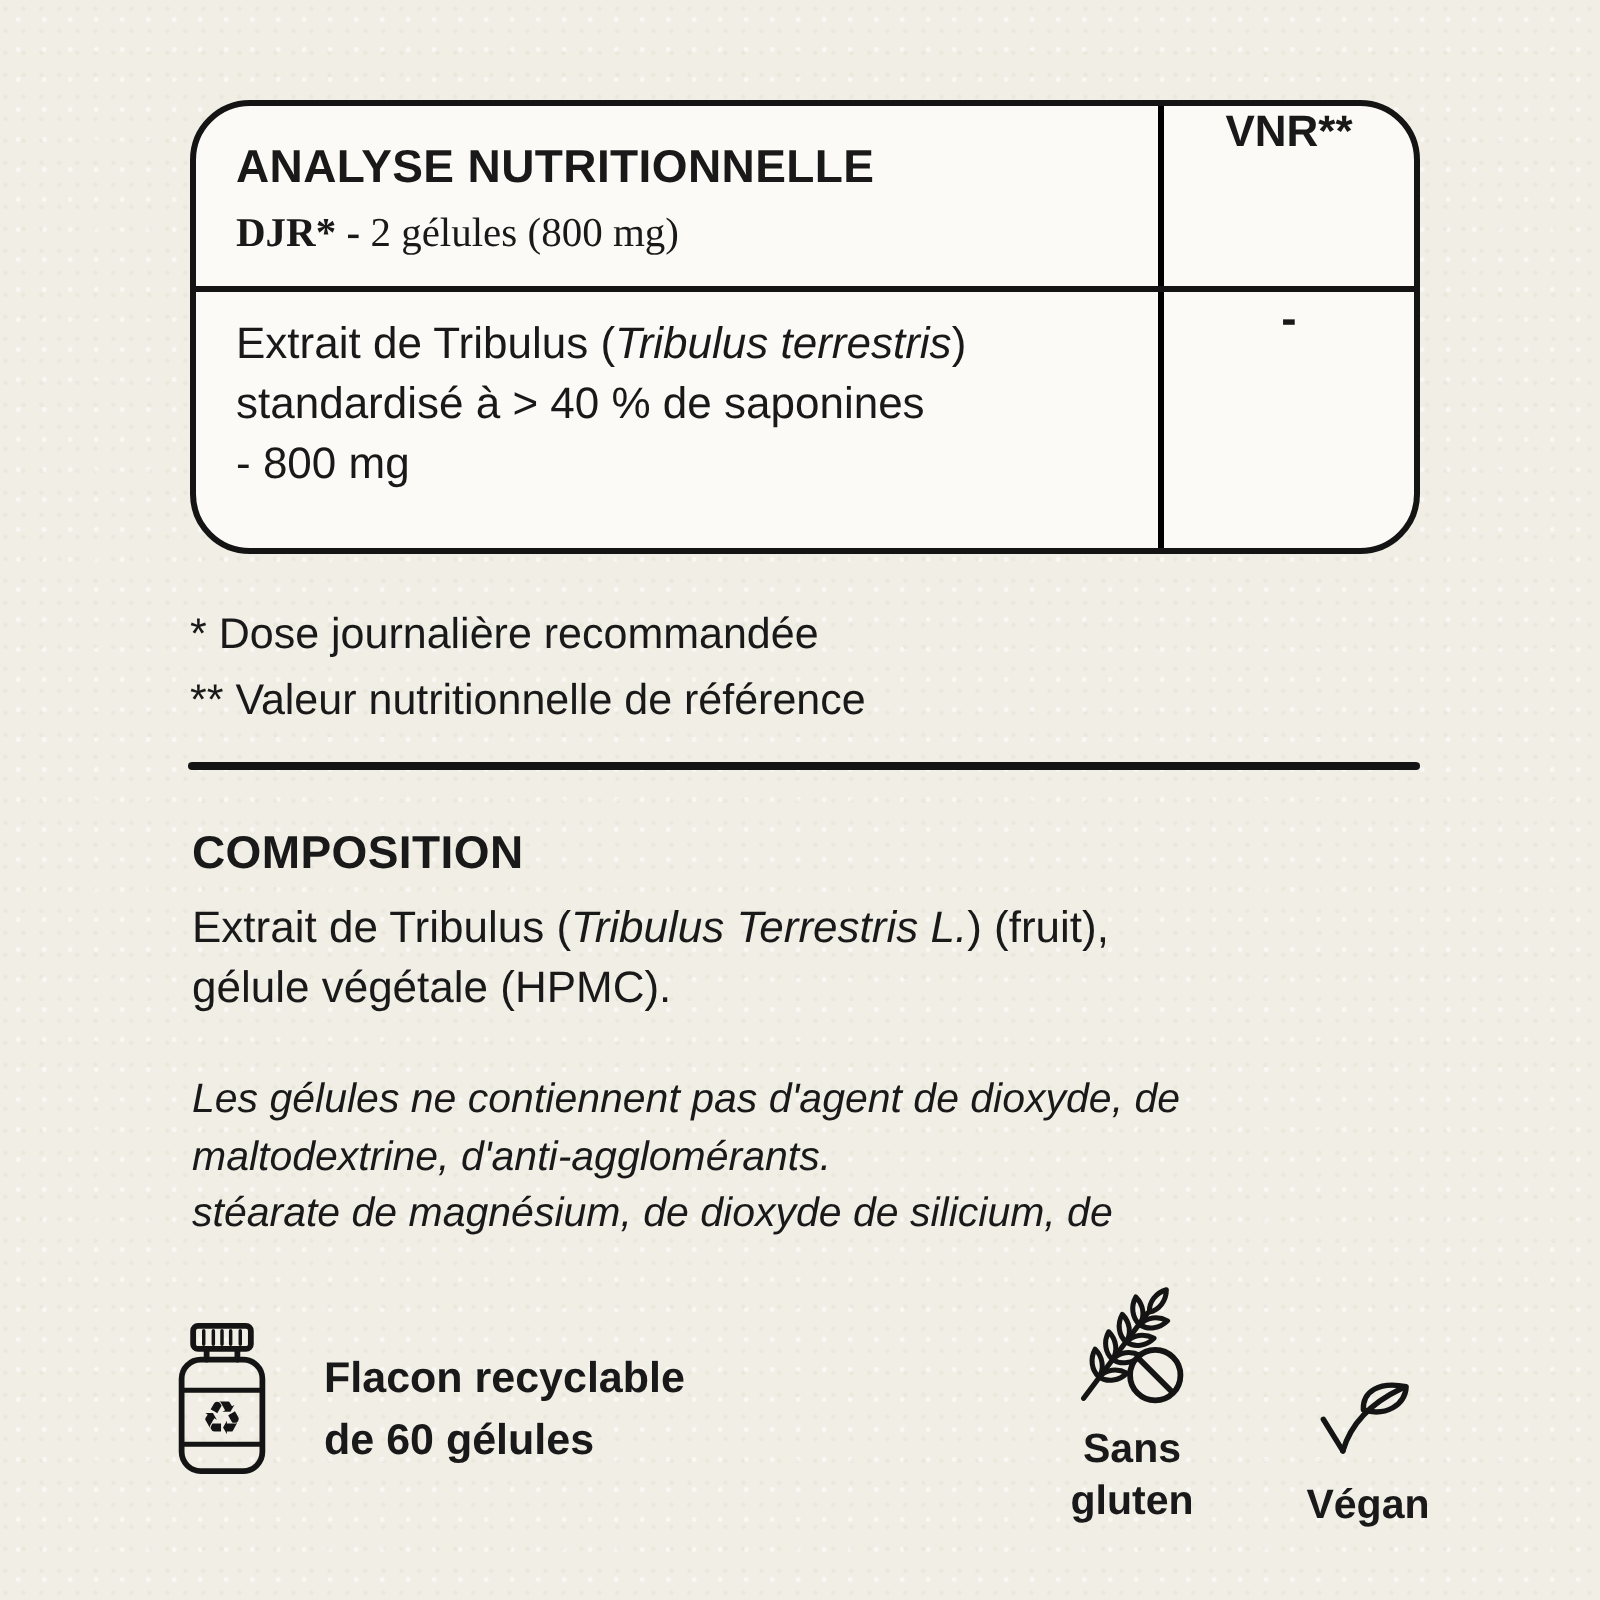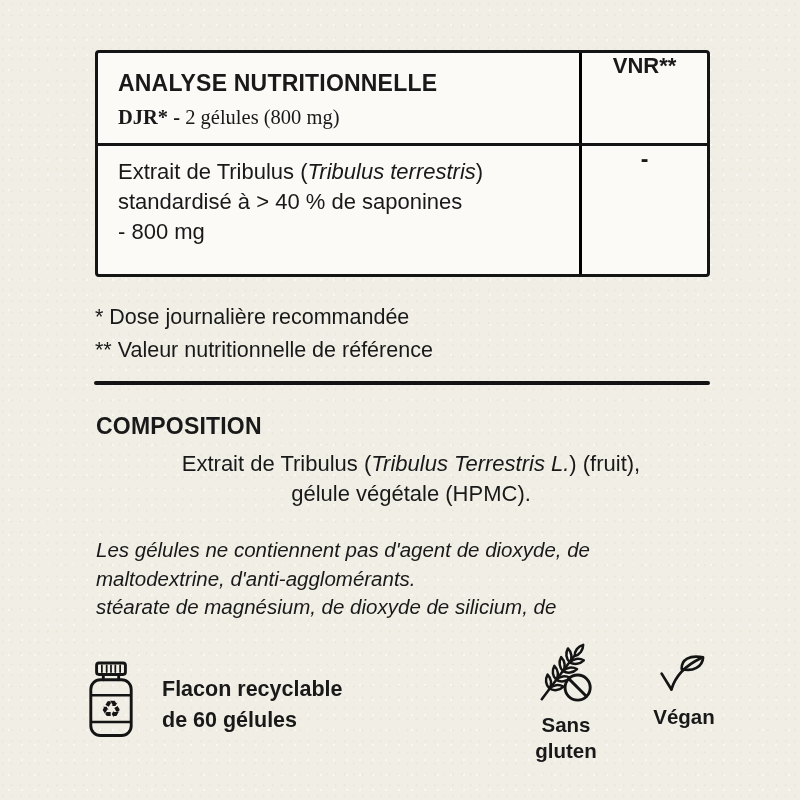--- a/index.html
+++ b/index.html
@@ -11,21 +11,21 @@
       radial-gradient(circle at 30% 40%, rgba(120,110,90,0.05) 1px, transparent 1.3px),
       radial-gradient(circle at 70% 65%, rgba(255,255,255,0.55) 1px, transparent 1.4px);
     background-size: 9px 11px, 13px 15px;
     font-family:"Liberation Sans", sans-serif;
     color:#191919;
     overflow:hidden;
   }
   
   .ntable {
     position:absolute; left:95px; top:50px; width:615px; height:227px;
-    border:3px solid #141414; border-radius:4px;
+    border:3px solid #141414; border-radius:30px;
     background:#fbfaf7;
     display:flex; flex-direction:column; overflow:hidden;
   }
   .t-row-head { display:flex; height:93px; border-bottom:3px solid #141414; }
   .t-row-body { display:flex; flex:1; }
   .t-cell-main { flex:1; padding:17px 14px 0 20px; }
   .t-cell-vnr  { width:128px; border-left:3px solid #000000;
                  display:flex; align-items:flex-start; justify-content:center; }
   .t-title { font-size:23px; font-weight:bold; letter-spacing:.2px; }
   .t-sub   { font-size:20.5px; margin-top:9px;font-family:Liberation Serif, serif; }
@@ -36,34 +36,34 @@
   .vnr-dash { font-size:23px; font-weight:bold; }
   .it { font-style:italic; }
   
   .footnotes { position:absolute; left:95px; top:301px; font-size:21.5px; line-height:33px; }
   .footnotes .ln { display:block; }
   
   .divider { position:absolute; left:94px; top:381px; width:616px; height:4px;
              background:#141414; border-radius:2px; }
   
   .comp-head { position:absolute; left:96px; top:413px; font-size:23px; font-weight:bold; letter-spacing:.2px; }
-  .comp-body { position:absolute; left:96px; top:449px; width:630px; font-size:22px; line-height:30px;text-align:center; }
+  .comp-body { position:absolute; left:96px; top:449px; width:630px; font-size:22px; line-height:30px; }
   .comp-body .ln { display:block; }
   
   .disclaimer { position:absolute; left:96px; top:536px; width:600px;
                 font-size:20.5px; line-height:28.5px; font-style:italic; }
   .disclaimer .ln { display:block; }
   
   .badge-bottle { position:absolute; left:86px; top:660px; display:flex; align-items:flex-start; }
   .badge-bottle svg { width:50px; height:78px; }
   .bottle-text { margin:14px 0 0 26px; font-size:21.5px; font-weight:bold; line-height:31px; }
   .bottle-text .ln { display:block; }
   .badge-col { position:absolute; display:flex; flex-direction:column; align-items:center;justify-content:center; }
   .badge-gluten { left:518px; top:641px; width:96px; }
-  .badge-vegan  { left:638px; top:652px; width:92px; }
+  .badge-vegan  { left:638px; top:688px; width:92px; }
   .badge-gluten svg { width:62px; height:66px; }
   .badge-vegan  svg { width:54px; height:47px; }
   .badge-label { margin-top:5px; font-size:20.5px; font-weight:bold; line-height:26px; text-align:center; }
   .badge-label .ln { display:block; }
 </style>
 </head>
 <body>
 
 <div class="page">
 

